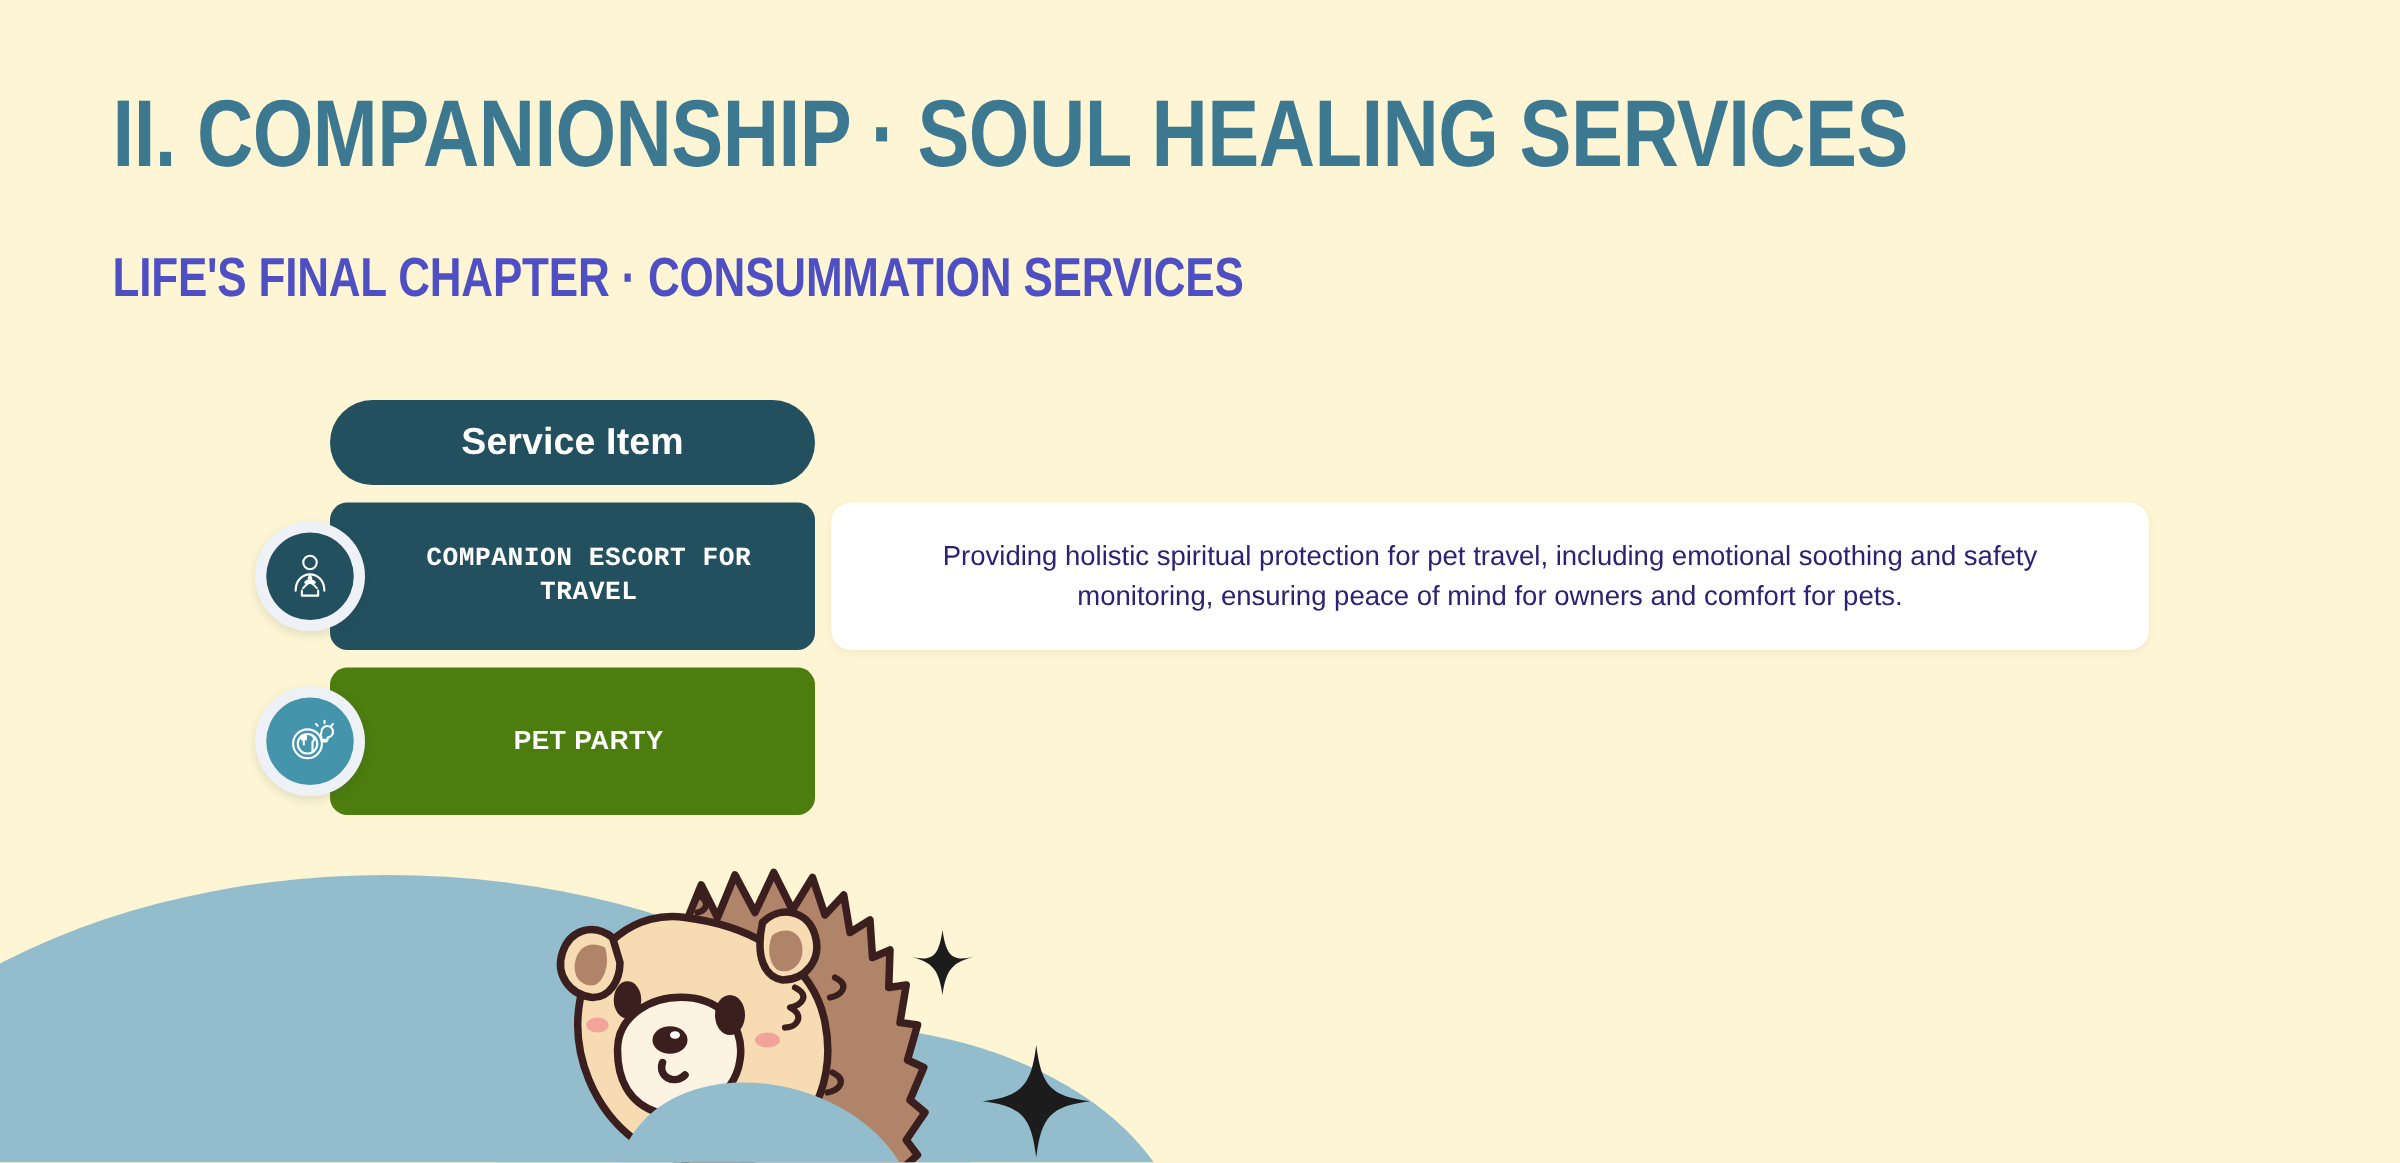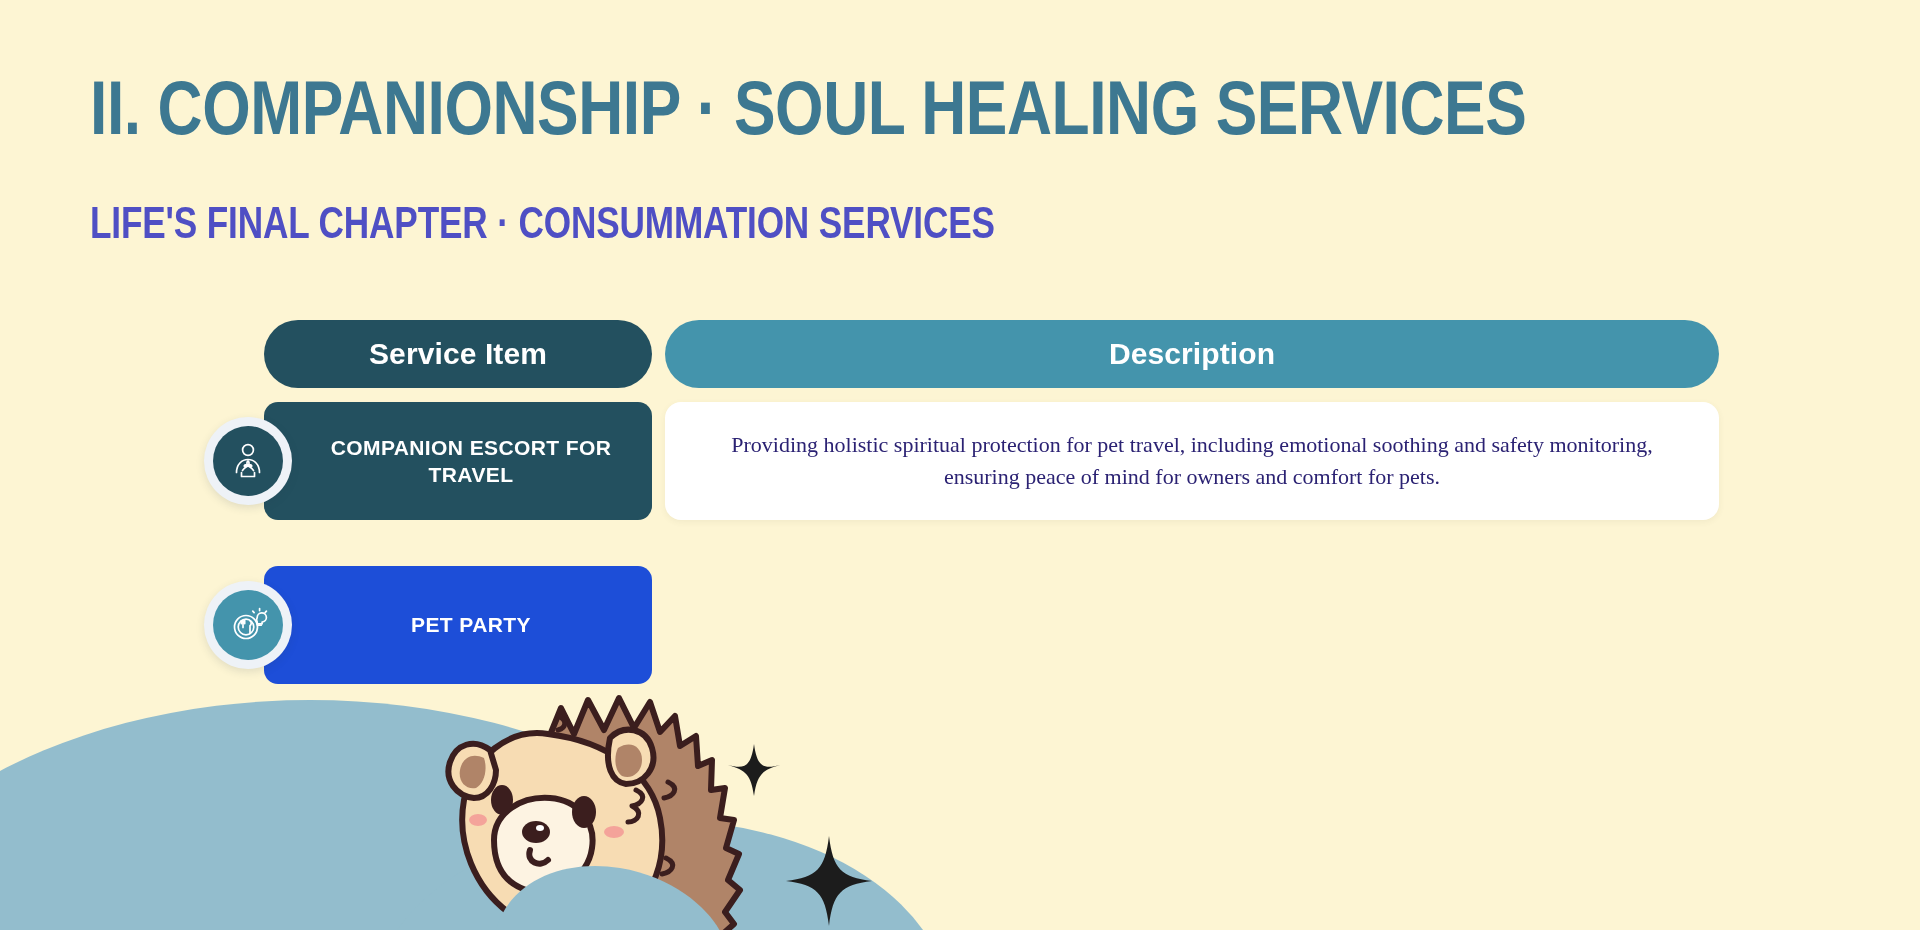--- a/index.html
+++ b/index.html
@@ -118,22 +118,22 @@
     box-sizing: border-box;
     text-align: center;
     color: #ffffff;
     font-size: 21px;
     font-weight: 700;
     line-height: 1.3;
     letter-spacing: 0.4px;
     min-height: 118px;
     position: relative;
   }
-  .row-1 .item-cell { background: #23505f; }
-  .row-2 .item-cell { background: #1d4ed8; margin-top: 32px; }
+  .row-1 .item-cell { background: #23505f; font-family: Liberation Mono, monospace; }
+  .row-2 .item-cell { background: #4d7c0f; }
 
   .icon-badge {
     position: absolute;
     left: -60px;
     top: 50%;
     transform: translateY(-50%);
     width: 88px;
     height: 88px;
     border-radius: 50%;
     background: #eef2f7;
@@ -162,21 +162,20 @@
     align-items: center;
     justify-content: center;
     padding: 18px 34px;
     box-sizing: border-box;
     text-align: center;
     color: #2b2273;
     font-size: 22px;
     line-height: 1.45;
     min-height: 118px;
     box-shadow: 0 2px 6px rgba(80,80,60,0.07);
-    font-family: Liberation Serif, serif;
   }
 
   
   .mascot {
     position: absolute;
     left: 398px;
     top: 672px;
     width: 430px;
     height: 270px;
   }
@@ -195,21 +194,20 @@
 
   <div class="headings">
     <h1 class="main-title">II. COMPANIONSHIP · SOUL HEALING SERVICES</h1>
     <h2 class="sub-title">LIFE'S FINAL CHAPTER · CONSUMMATION SERVICES</h2>
   </div>
 
   <div class="table">
 
     <div class="table-head">
       <div class="th th-item">Service Item</div>
-      <div class="th th-desc">Description</div>
     </div>
 
     <div class="row row-1">
       <div class="item-cell">
         <div class="icon-badge">
           <div class="icon-inner">
             <svg width="44" height="44" viewBox="0 0 44 44" fill="none" stroke="#ffffff" stroke-width="1.7" stroke-linecap="round" stroke-linejoin="round">
               <circle cx="22" cy="11" r="5.4"></circle>
               <path d="M10.5 33.5 C10.5 25.5 15.8 20.5 22 20.5 C28.2 20.5 33.5 25.5 33.5 33.5"></path>
               <path d="M15.5 33.5 L15.5 37.5 L28.5 37.5 L28.5 33.5"></path>

